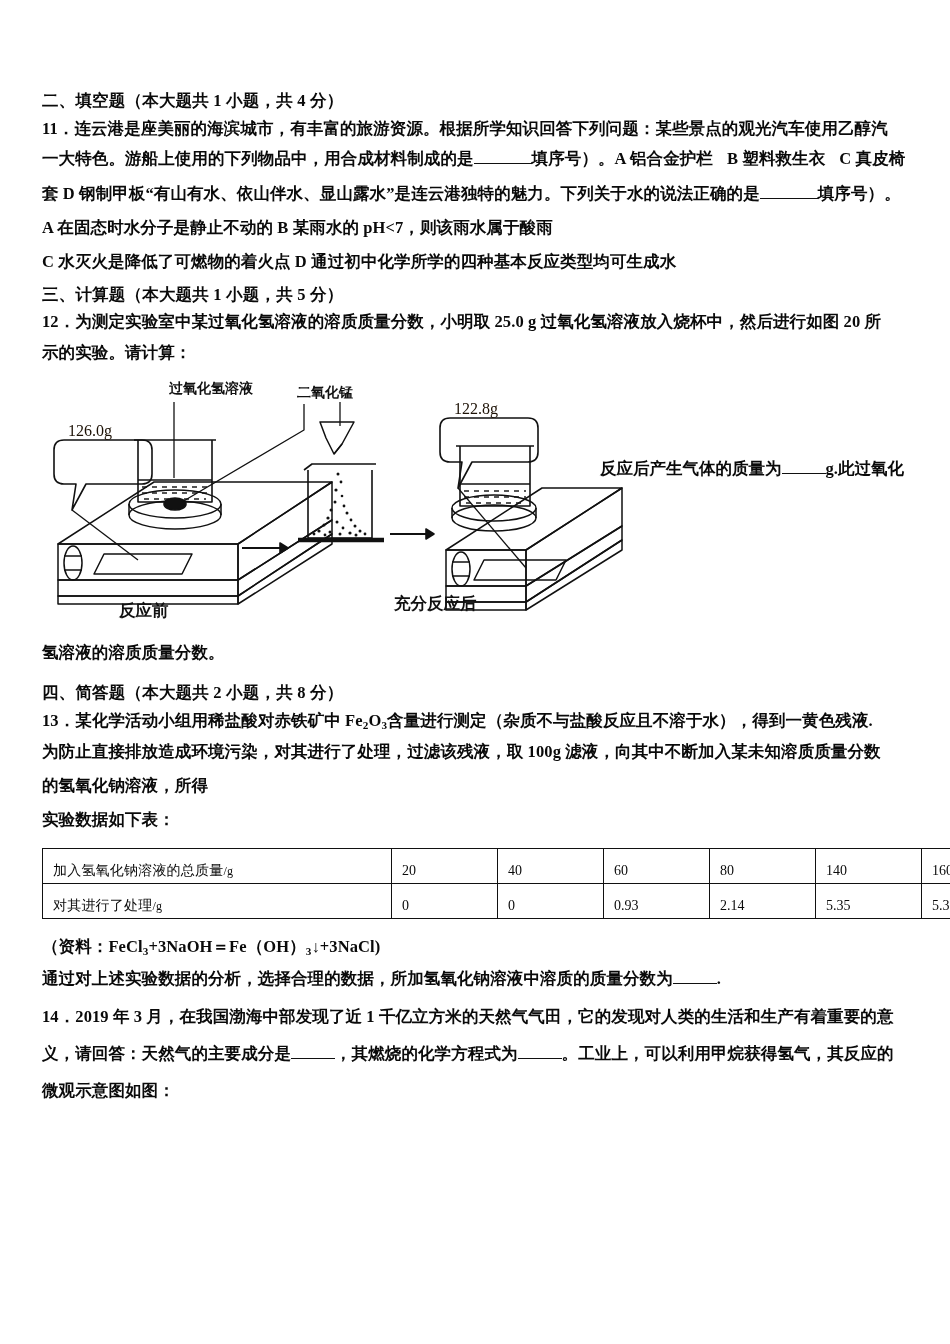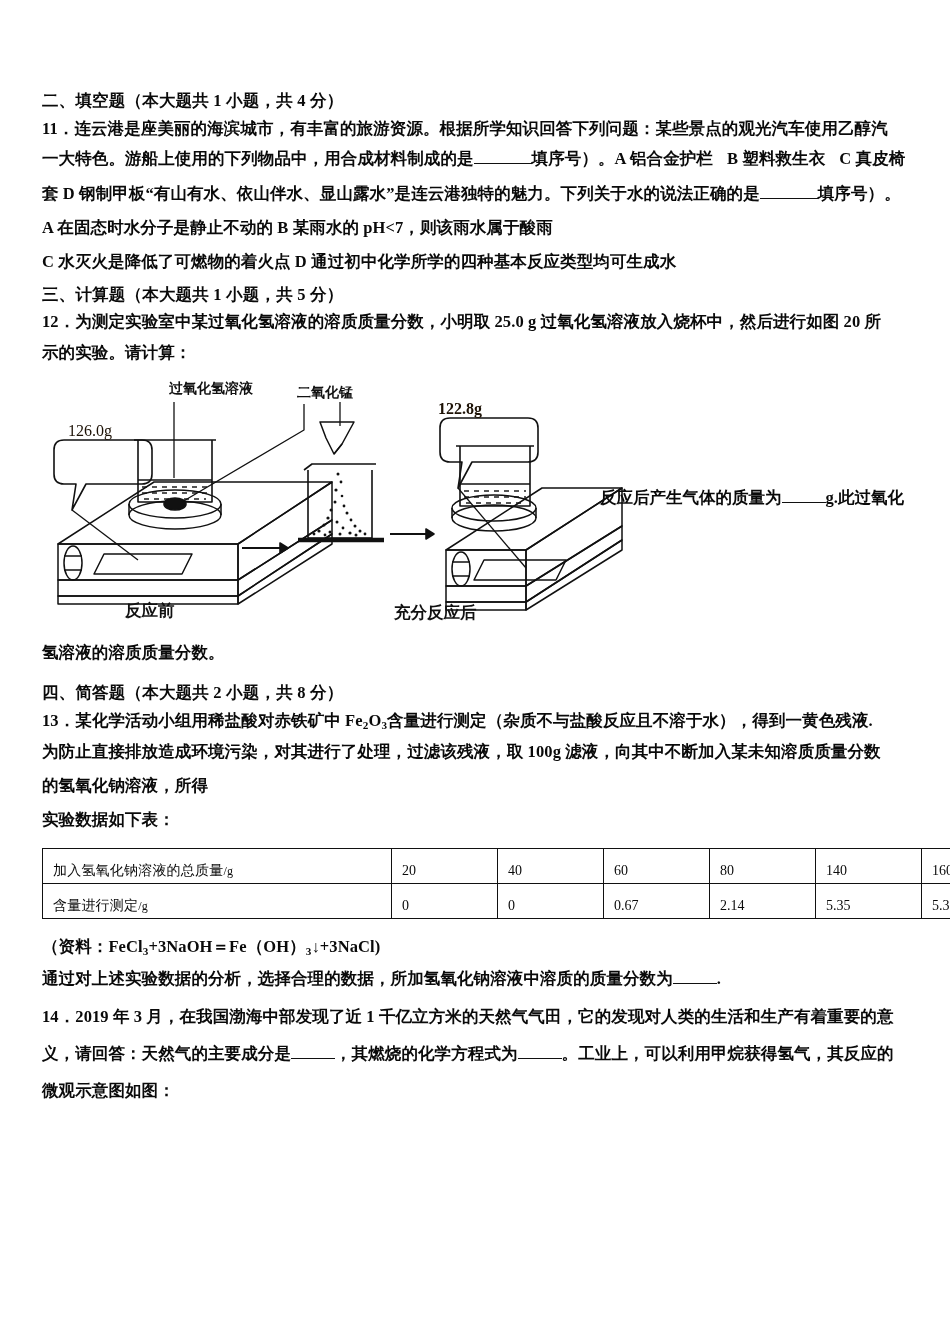--- a/index.html
+++ b/index.html
@@ -273,26 +273,26 @@
           <path d="M398 46 Q398 36 408 36 L486 36 Q496 36 496 46 L496 70 Q496 80 486 80 L430 80
                    L416 106 L420 80 L408 80 Q398 80 398 70 Z" stroke-width="1.6"></path>
           <path d="M416 106 L484 186" stroke-width="1.3"></path>
         </g>
       </svg>
 
       <div class="fig-label" style="left:127px; top:-2px;">过氧化氢溶液</div>
       <div class="fig-label" style="left:255px; top:2px;">二氧化锰</div>
 
       <div class="fig-reading" style="left:26px; top:40px;">126.0g</div>
-      <div class="fig-reading" style="left:396px; top:18px;font-weight:bold;">122.8g</div>
-
-      <div class="fig-caption" style="left:83px; top:218px;text-align:center;">反应前</div>
-      <div class="fig-caption" style="left:352px; top:220px;text-align:right;">充分反应后</div>
-
-      <div class="side-note" style="left:558px; top:104px;">
+      <div class="fig-reading" style="left:412px; top:18px;">122.8g</div>
+
+      <div class="fig-caption" style="left:77px; top:218px;text-align:center;">反应前</div>
+      <div class="fig-caption" style="left:352px; top:211px;text-align:right;">充分反应后</div>
+
+      <div class="side-note" style="left:558px; top:75px;">
         <span>反应后产生气体的质量为</span><span class="blank b-sm"></span><span>g.此过氧化</span>
       </div>
     </div>
 
     <p class="para" style="margin-top:4px;">氢溶液的溶质质量分数。</p>
 
     <div class="hdr" style="margin-top:10px;">四、简答题（本大题共 2 小题，共 8 分）</div>
 
     <p class="para tight">
       <span>13．某化学活动小组用稀盐酸对赤铁矿中 Fe</span><sub>2</sub><span>O</span><sub>3</sub><span>含量进行测定（杂质不与盐酸反应且不溶于水），得到一黄色残液.</span>
@@ -309,24 +309,24 @@
         <tr>
           <td class="label-cell"><span>加入氢氧化钠溶液的总质量</span><span class="unit">/g</span></td>
           <td class="val-cell">20</td>
           <td class="val-cell">40</td>
           <td class="val-cell">60</td>
           <td class="val-cell">80</td>
           <td class="val-cell">140</td>
           <td class="val-cell">160</td>
         </tr>
         <tr>
-          <td class="label-cell"><span>含量进行测定</span><span class="unit">/g</span></td>
+          <td class="label-cell"><span>对其进行了处理</span><span class="unit">/g</span></td>
           <td class="val-cell">0</td>
           <td class="val-cell">0</td>
-          <td class="val-cell">0.67</td>
+          <td class="val-cell">0.93</td>
           <td class="val-cell">2.14</td>
           <td class="val-cell">5.35</td>
           <td class="val-cell">5.35</td>
         </tr>
       </tbody>
     </table>
 
     <p class="para tight" style="margin-top:15px;">
       <span>（资料：FeCl</span><sub>3</sub><span>+3NaOH＝Fe（OH）</span><sub>3</sub><span>↓+3NaCl)</span>
     </p>

